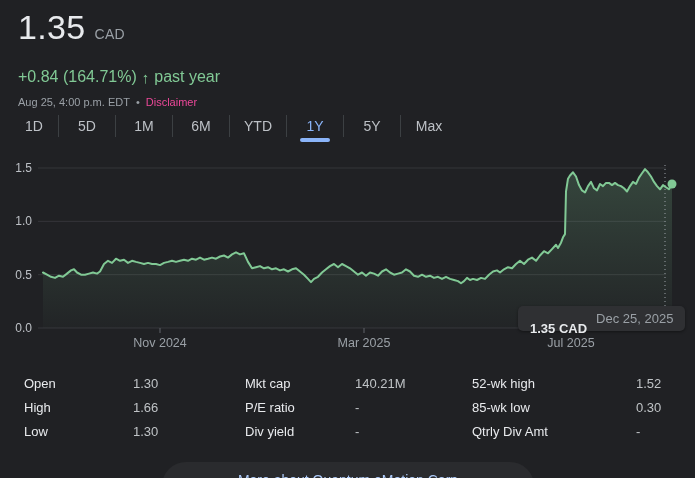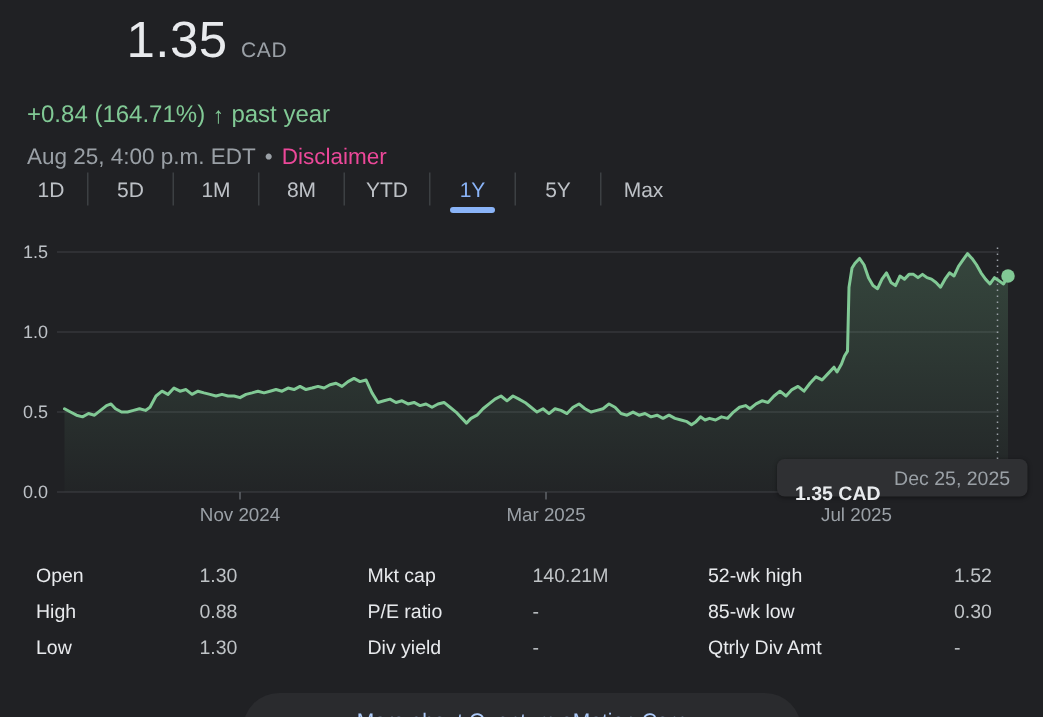--- a/index.html
+++ b/index.html
@@ -1,24 +1,24 @@
 <!DOCTYPE html>
 <html><head>
 <meta charset="utf-8">
 <style>
   html,body{margin:0;padding:0;}
   body{width:695px;height:478px;overflow:hidden;background:#202124;position:relative;
        font-family:"Liberation Sans",sans-serif;-webkit-font-smoothing:antialiased;}
   .header{position:absolute;left:18px;top:8px;}
-  .price-row{display:flex;align-items:baseline;gap:9px;justify-content:center;}
+  .price-row{display:flex;align-items:baseline;gap:9px;}
   .price{font-size:34px;color:#e8eaed;letter-spacing:.3px;}
   .currency{font-size:14px;color:#9aa0a6;letter-spacing:.4px;}
   .change-row{margin-top:21px;font-size:16px;color:#81c995;display:flex;align-items:center;gap:5px;}
   .arrow{font-weight:700;font-size:15px;}
-  .meta-row{margin-top:10px;font-size:15px;color:#9aa0a6;display:flex;gap:6px;align-items:center;}
+  .meta-row{margin-top:10px;font-size:11px;color:#9aa0a6;display:flex;gap:6px;align-items:center;}
   .meta-row a{color:#ec4899;text-decoration:none;}
   .tabs{position:absolute;left:10px;top:110px;height:32px;display:flex;align-items:center;font-size:14px;}
   .tab{width:56px;text-align:center;color:#bdc1c6;position:relative;height:32px;line-height:32px;cursor:pointer;}
   .tab:first-child{width:48px;}
   .tab.active{color:#8ab4f8;}
   .tab.active::after{content:"";position:absolute;left:50%;transform:translateX(-50%);bottom:0;
        width:30px;height:4px;border-radius:4px;background:#8ab4f8;}
   .tab-sep{width:1px;height:22px;background:#3c4043;}
   .chart{position:absolute;left:0;top:150px;width:695px;height:212px;}
   .tooltip{position:absolute;left:518px;top:306px;height:25px;background:#2f3033;border-radius:5px;
@@ -61,21 +61,21 @@
   </div>
 </div>
 
 <nav class="tabs" id="tabs">
     <div class="tab">1D</div>
     <div class="tab-sep"></div>
     <div class="tab">5D</div>
     <div class="tab-sep"></div>
     <div class="tab">1M</div>
     <div class="tab-sep"></div>
-    <div class="tab">8M</div>
+    <div class="tab">6M</div>
     <div class="tab-sep"></div>
     <div class="tab">YTD</div>
     <div class="tab-sep"></div>
     <div class="tab active">1Y</div>
     <div class="tab-sep"></div>
     <div class="tab">5Y</div>
     <div class="tab-sep"></div>
     <div class="tab">Max</div>
   </nav>
 
@@ -109,21 +109,21 @@
 </div>
 
 <div class="tooltip">
   <span class="tt-price">1.35 CAD</span>
   <span class="tt-date">Dec 25, 2025</span>
 </div>
 
 <div class="stats" id="stats">
     <div class="stats-col c0">
       <div class="stat-row"><span class="stat-label">Open</span><span class="stat-value">1.30</span></div>
-      <div class="stat-row"><span class="stat-label">High</span><span class="stat-value">0.88</span></div>
+      <div class="stat-row"><span class="stat-label">High</span><span class="stat-value">1.66</span></div>
       <div class="stat-row"><span class="stat-label">Low</span><span class="stat-value">1.30</span></div>
     </div>
     <div class="stats-col c1">
       <div class="stat-row"><span class="stat-label">Mkt cap</span><span class="stat-value">140.21M</span></div>
       <div class="stat-row"><span class="stat-label">P/E ratio</span><span class="stat-value">-</span></div>
       <div class="stat-row"><span class="stat-label">Div yield</span><span class="stat-value">-</span></div>
     </div>
     <div class="stats-col c2">
       <div class="stat-row"><span class="stat-label">52-wk high</span><span class="stat-value">1.52</span></div>
       <div class="stat-row"><span class="stat-label">85-wk low</span><span class="stat-value">0.30</span></div>

